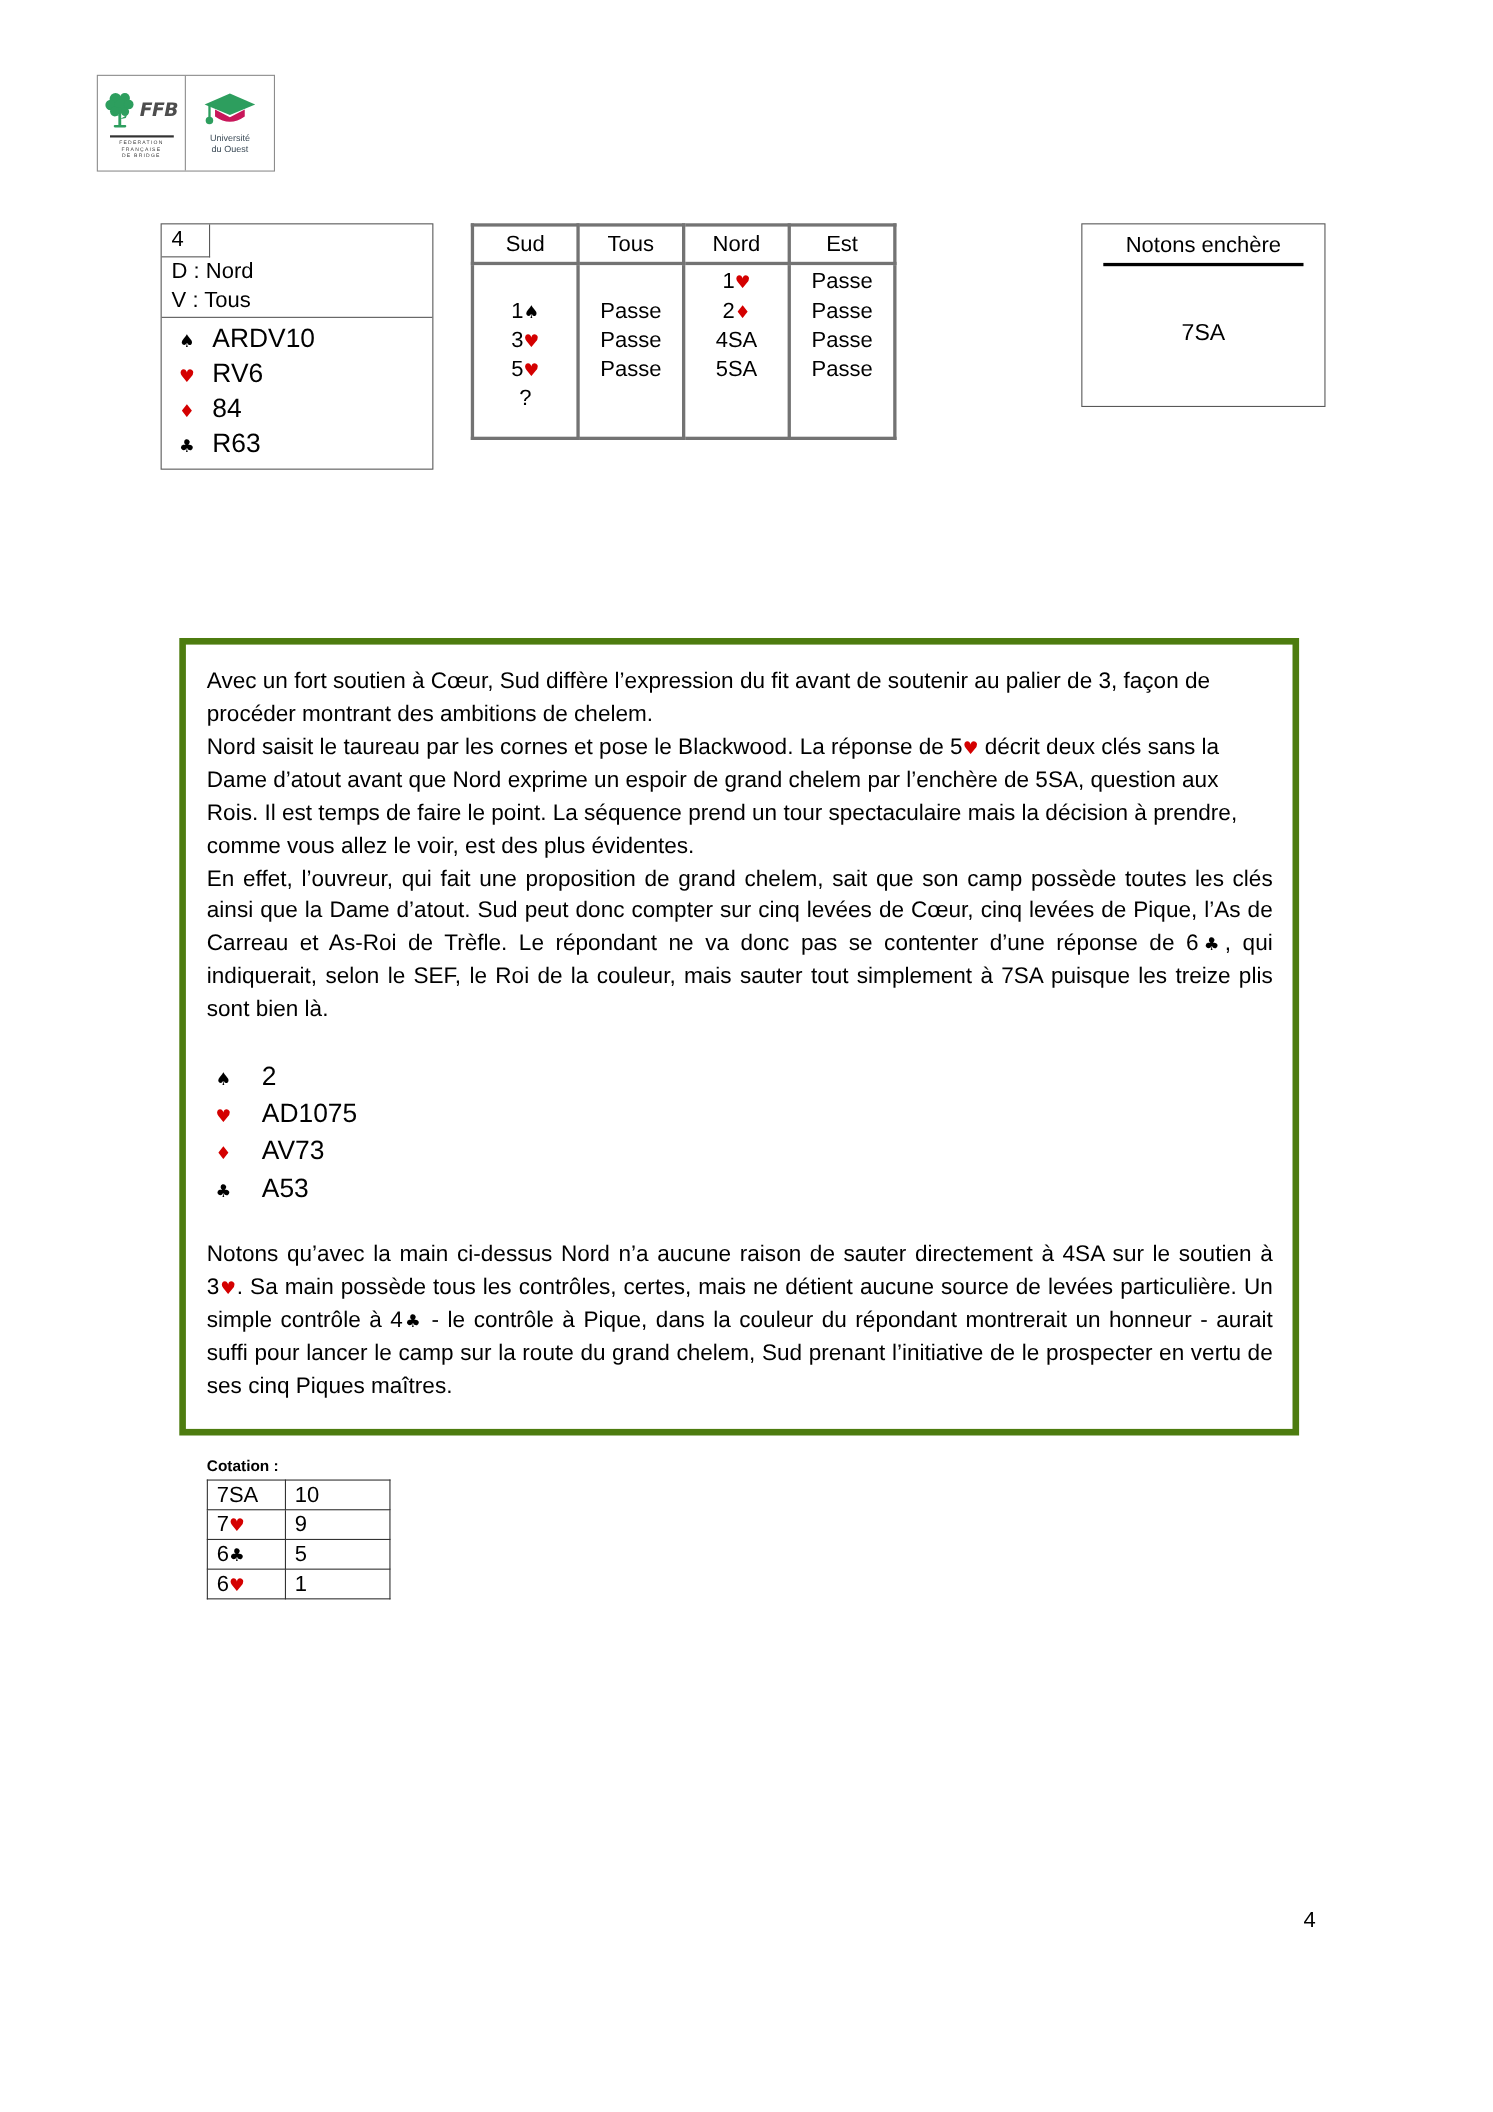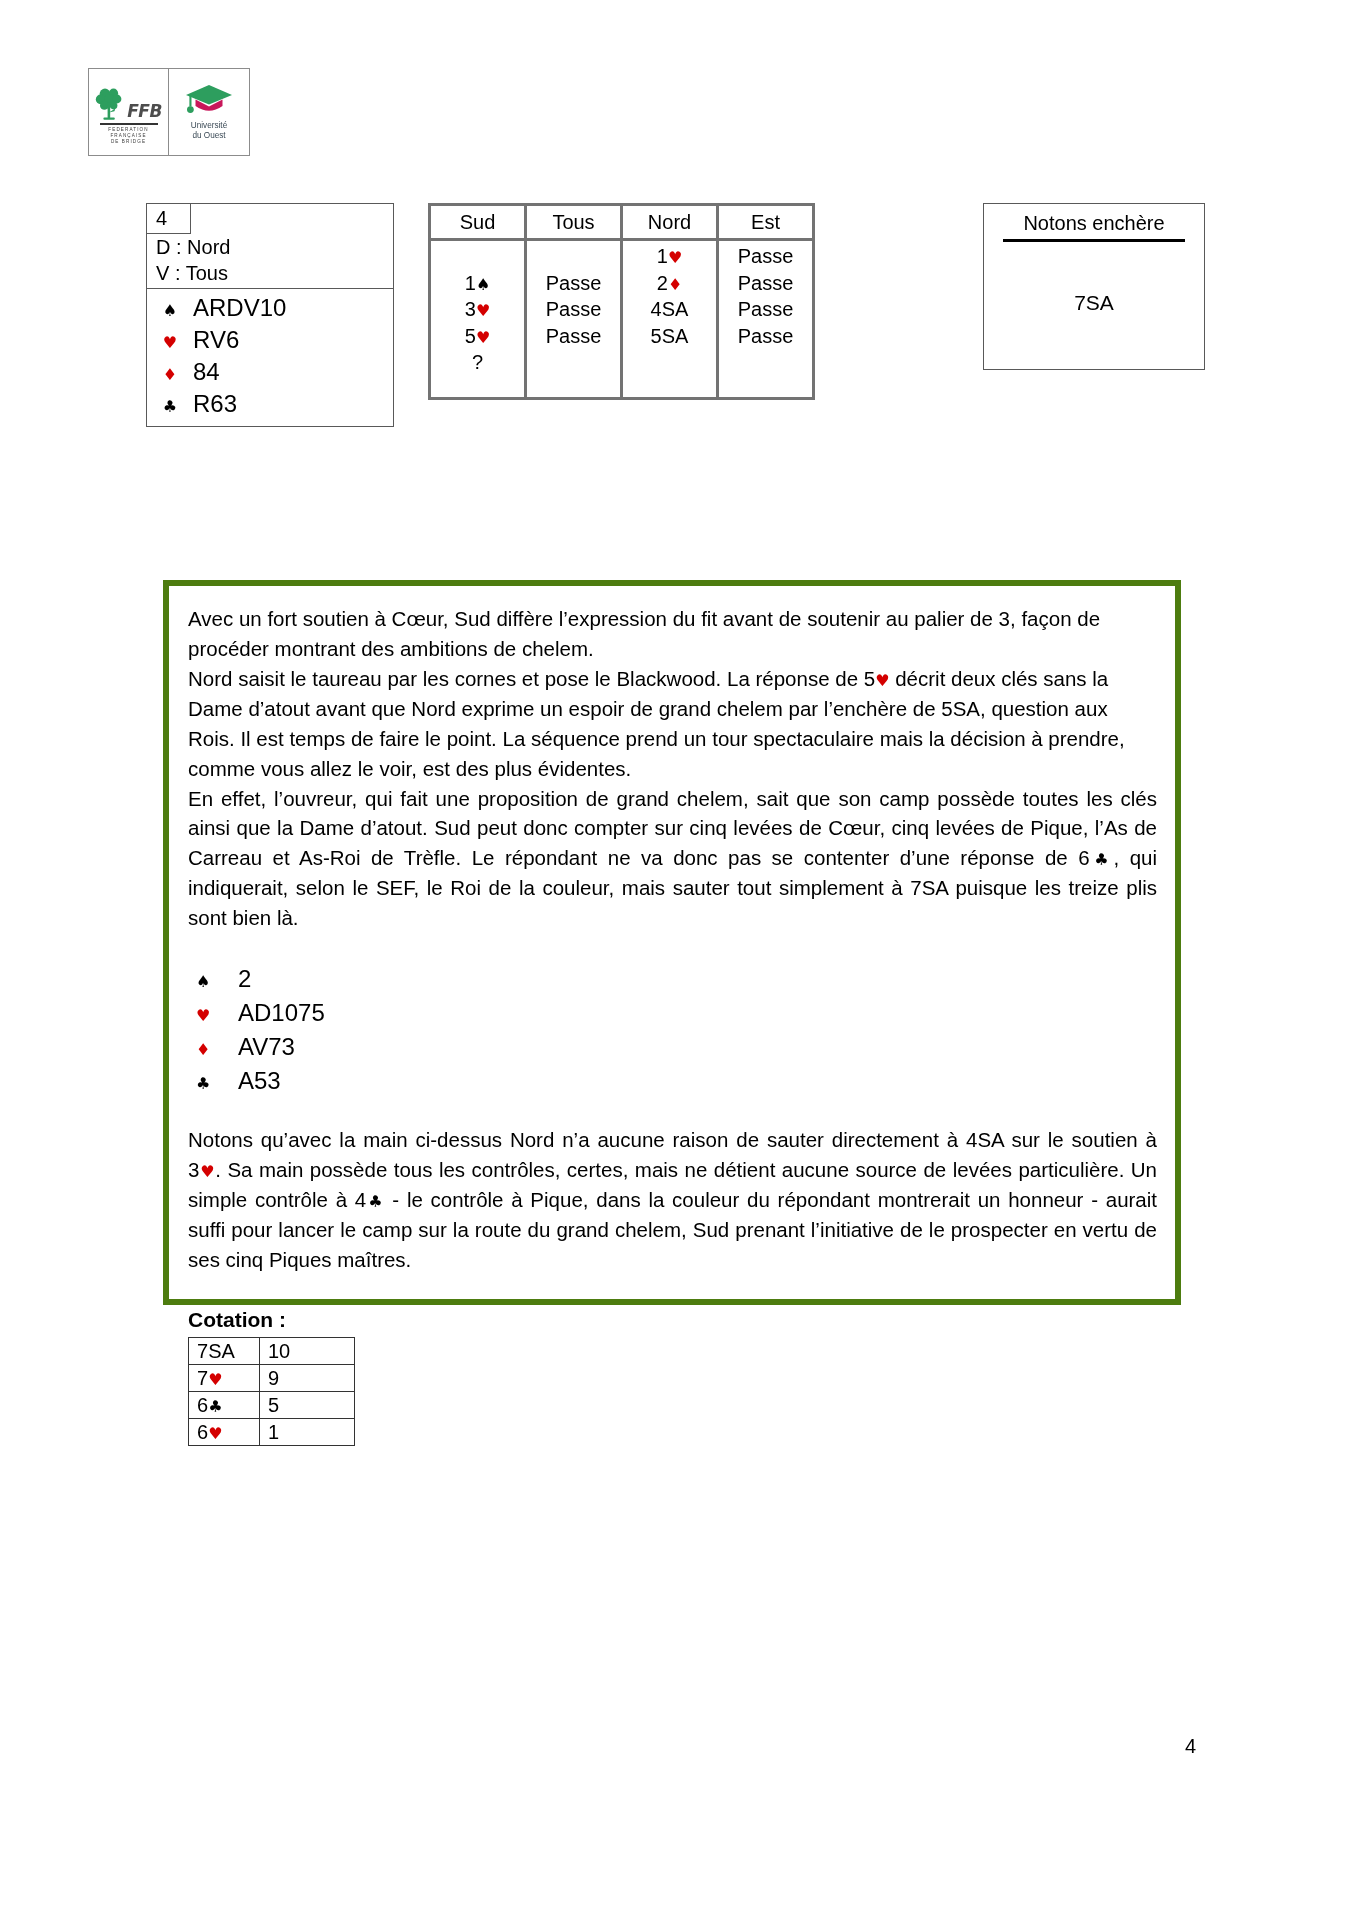--- a/index.html
+++ b/index.html
@@ -38,21 +38,21 @@
     display: flex;
     flex-direction: column;
     align-items: center;
     justify-content: center;
     padding: 4px 3px;
   }
   .logo-cell.ffb { width: 50%; border-right: 1px solid #8c8c8c; }
   .logo-cell.univ { width: 50%; }
   .ffb-top {
     display: flex;
-    align-items: flex-end;
+    align-items: center;
     justify-content: center;
     gap: 2px;
     height: 42px;
   }
   .ffb-mark { line-height: 0; }
   .ffb-word {
     font-family: "DejaVu Sans", sans-serif;
     font-weight: bold;
     font-style: italic;
     font-size: 17px;
@@ -214,22 +214,22 @@
   }
   .just { text-align: justify; text-justify: inter-word; }
   .spacer { height: 27px; }
 
   .nord-hand { margin-top: 2px; }
   .nord-hand .suit-row { font-size: 20.5px; line-height: 1.42; }
   .nord-hand .suit-sym { width: 42px; text-align: left; padding-left: 8px; }
 
   .cotation-title {
     font-weight: bold;
-    font-size: 21px;
-    margin-top: 6px;
+    font-size: 14px;
+    margin-top: 22px;
     margin-bottom: 5px;
   }
   table.cotation {
     border-collapse: collapse;
   }
   table.cotation td {
     border: 1px solid #333;
     font-size: 20px;
     height: 26px;
     padding: 0 8px;

